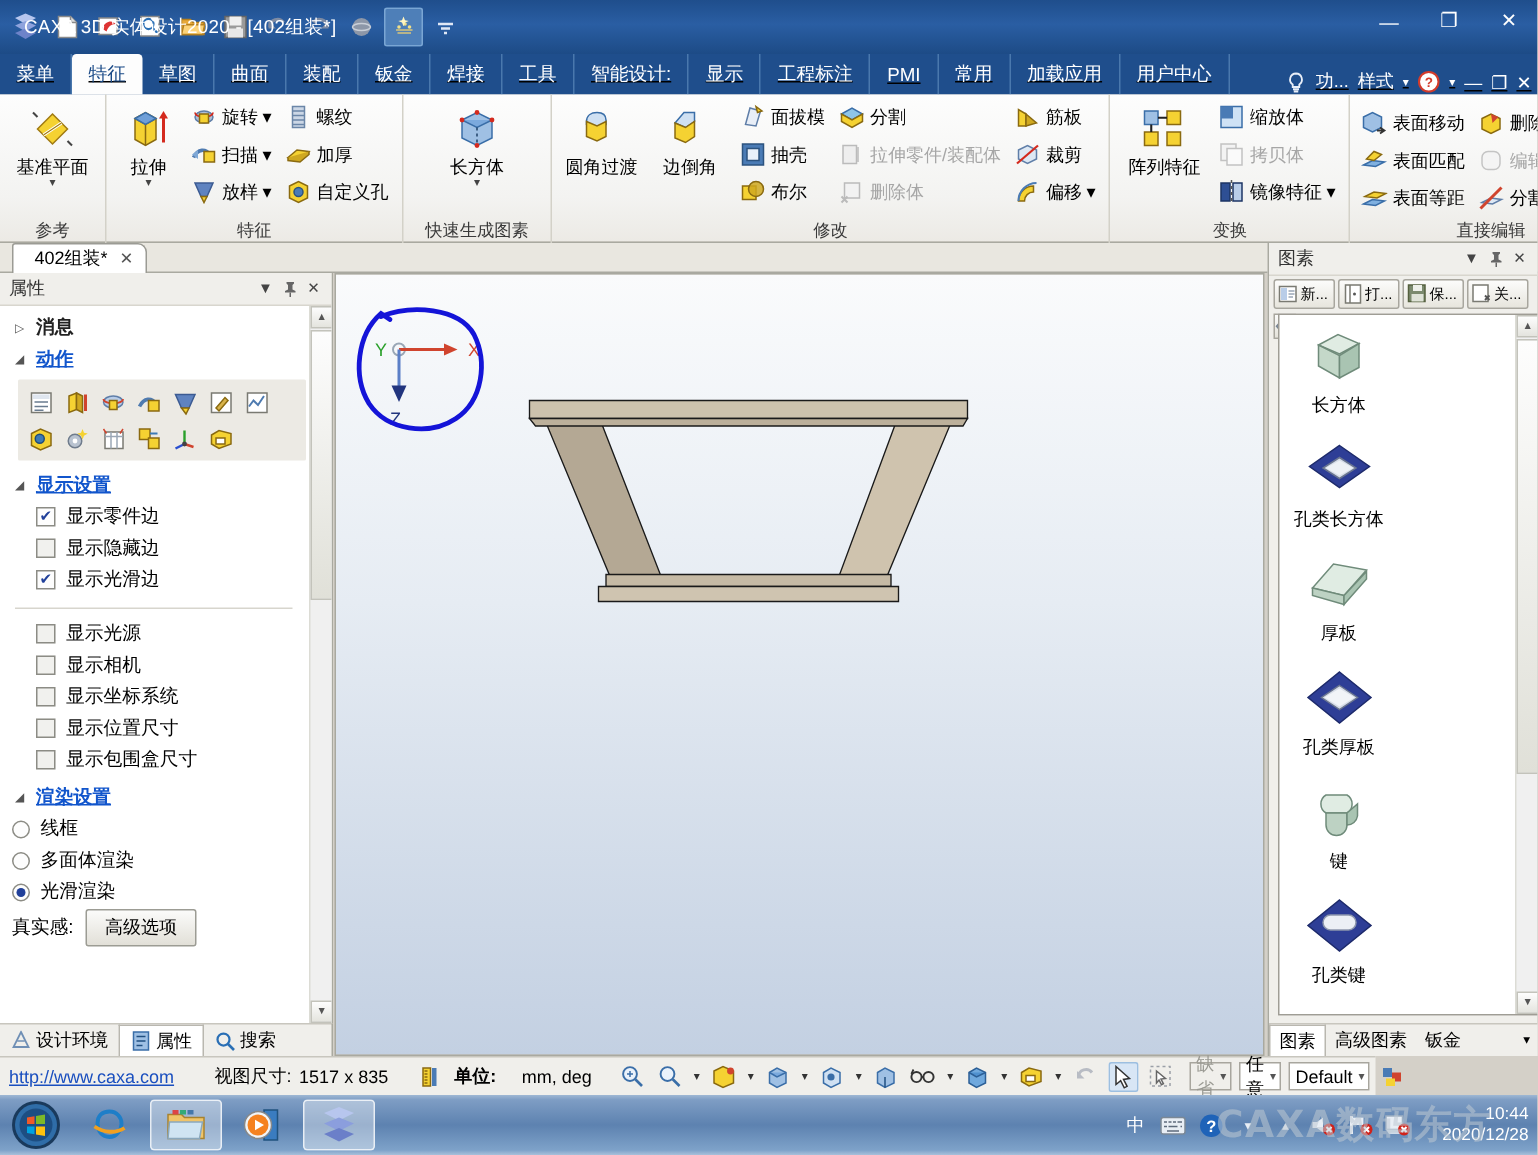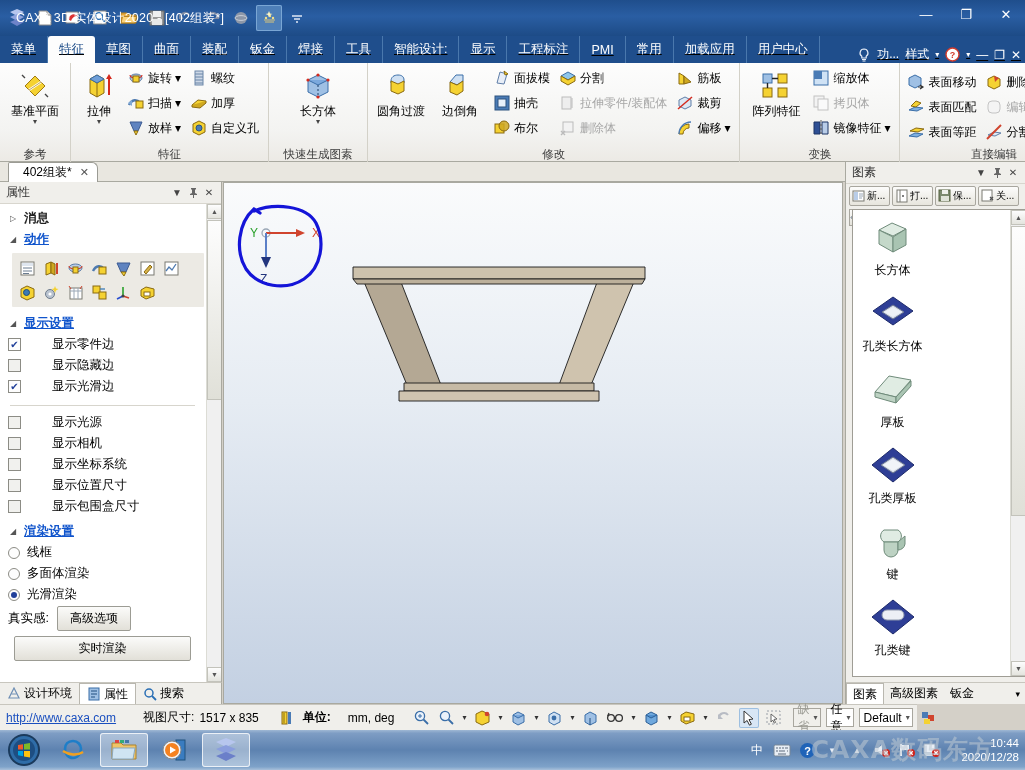--- a/index.html
+++ b/index.html
@@ -116,21 +116,21 @@
 
   .plist{ position:absolute; left:0; top:0; right:16px; padding:4px 0 0 0; }
   .trow{ display:flex; align-items:center; height:21px; padding-left:10px; font-size:12.5px;}
   .twist{ width:14px; font-size:8px; color:#555; cursor:pointer;}
   .trow .hd{ font-weight:bold; color:#222; }
   .trow .hdlink{ font-weight:bold; color:#1155cc; text-decoration:underline; }
   .iconpad{ margin:3px 6px 3px 12px; background:#eceae4; padding:4px 4px; border-radius:1px;
     display:flex; flex-wrap:wrap; gap:2px; width:192px;}
   .padbtn{ width:22px;height:22px; display:flex;align-items:center;justify-content:center;
     cursor:pointer; border-radius:2px;}
-  .cbrow{ display:flex; align-items:center; height:21px; padding-left:8px; font-size:12.5px; cursor:pointer;gap:24px;}
+  .cbrow{ display:flex; align-items:center; height:21px; padding-left:24px; font-size:12.5px; cursor:pointer;}
   .cb{ width:13px;height:13px; border:1px solid #8c8c85; background:#fdfdfd; margin-right:7px;
     display:flex;align-items:center;justify-content:center; flex:0 0 13px;}
   .cb.on{ background:#fdfdfd; }
   .cb.on:after{ content:"✔"; font-size:10px; color:#21409a; line-height:10px;}
   .cb.off{ background:#f1f1ee; }
   .hr{ height:1px; background:#d7d5cd; margin:8px 10px 6px 10px;}
   .rdrow{ display:flex; align-items:center; height:21px; padding-left:8px; font-size:12.5px; cursor:pointer;}
   .rd{ width:12px;height:12px;border-radius:50%; border:1px solid #8c8c85; background:#fdfdfd;
     margin-right:7px; flex:0 0 12px; display:flex;align-items:center;justify-content:center;}
   .rd.on:after{ content:""; width:6px;height:6px;border-radius:50%; background:#21409a;}
@@ -816,23 +816,20 @@
         </div>
         <div class="rdrow">
           <span class="rd on"></span>
           <span>光滑渲染</span>
         </div>
 
         <div class="fldrow">
           <span>真实感:</span>
           <span class="btn3d">高级选项</span>
         </div>
-        <div class="btnwide">
-          <span class="btn3d" style="display:block;padding:3px 0">实时渲染</span>
-        </div>
       </div>
 
       <div class="scrolltrack">
         <div class="scrollbtn" style="position:absolute;top:0">▲</div>
         <div class="scrollthumb" style="top:16px;height:180px"></div>
         <div class="scrollbtn" style="position:absolute;bottom:0">▼</div>
       </div>
     </div>
   </div>
 

